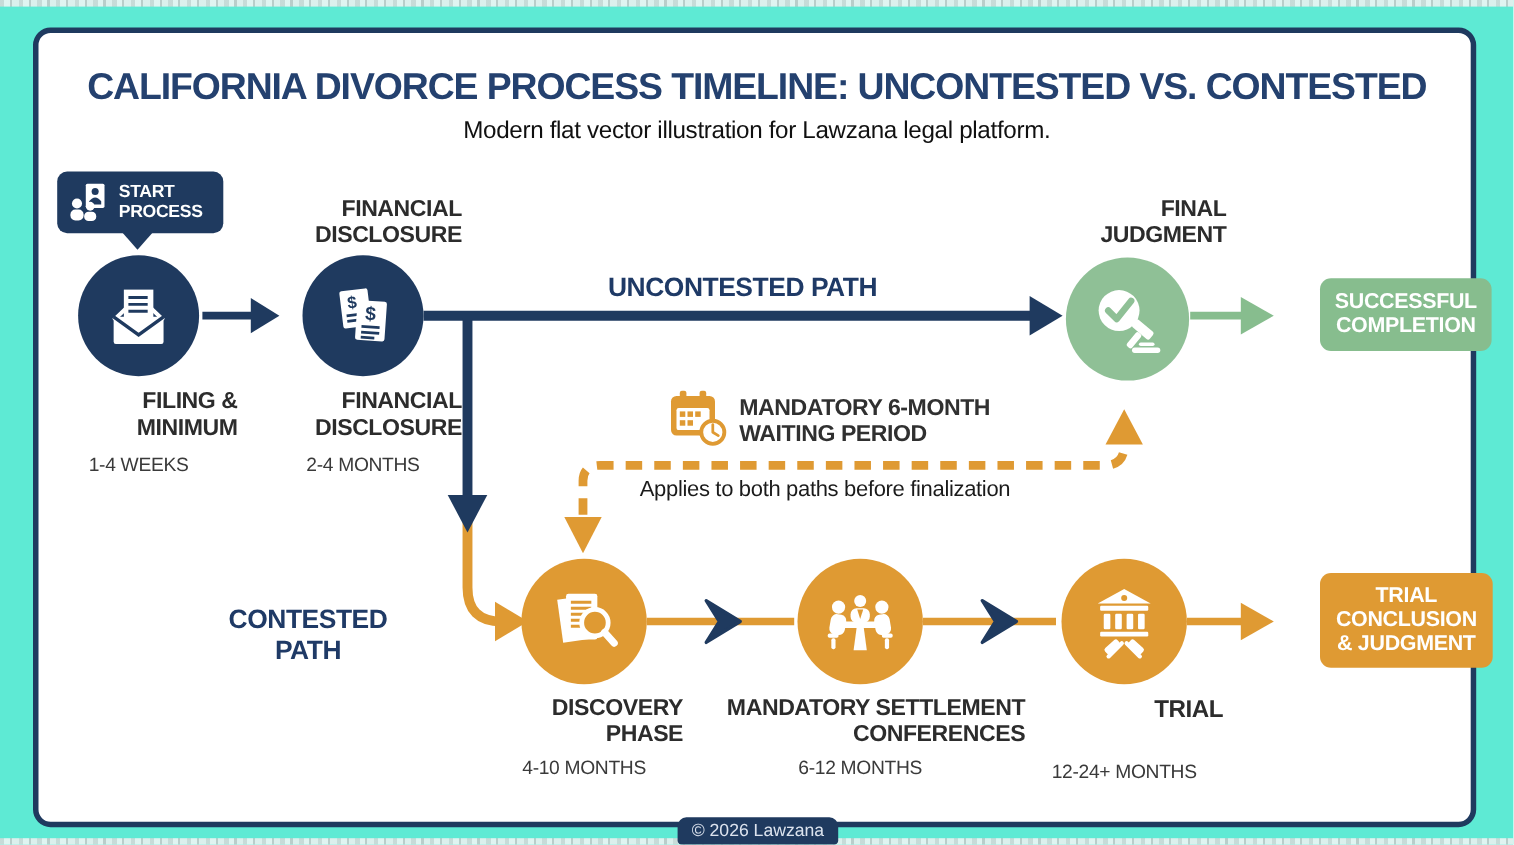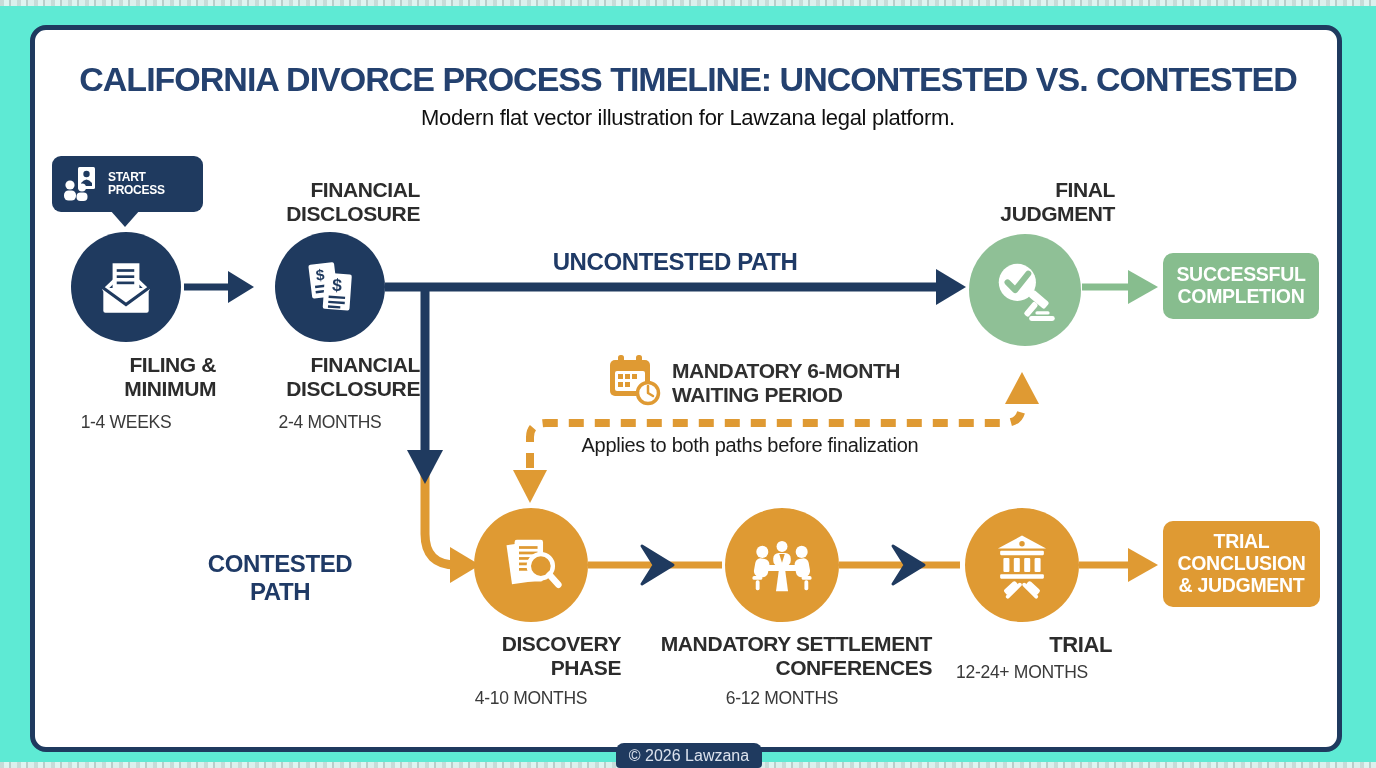--- a/index.html
+++ b/index.html
@@ -14,26 +14,26 @@
          letter-spacing:-1px;color:#24416F;}
   #subtitle{left:0;top:105px;width:1376px;text-align:center;font-size:22px;color:#101010;letter-spacing:-0.3px;}
   .circle{border-radius:50%;display:flex;align-items:center;justify-content:center;}
   .navy-bg{background:#1F3A5F;}
   .orange-bg{background:#DF9A33;}
   .green-bg{background:#8FC096;}
   .lbl{text-align:right;font-weight:bold;color:#2C2C2C;font-size:21px;line-height:1.14;letter-spacing:-0.4px;}
   .dur{text-align:center;color:#3A3A3A;font-size:17.5px;letter-spacing:-0.3px;}
   .pathlbl{font-weight:bold;font-size:24px;color:#1F3A66;letter-spacing:-0.4px;text-align:center;}
   .endbox{border-radius:10px;color:#ffffff;font-weight:bold;font-size:19.5px;line-height:1.12;
-          display:flex;flex-direction:column;align-items:center;justify-content:center;text-align:center;letter-spacing:-0.3px;}
+          display:flex;flex-direction:column;align-items:center;justify-content:center;text-align:center;letter-spacing:-0.3px;margin-left:37px;}
   #start-badge{left:52px;top:156px;width:151px;height:56px;background:#1F3A5F;border-radius:9px;
                display:flex;align-items:center;padding-left:8px;box-sizing:border-box;z-index:3;}
   #start-badge-tail{left:110px;top:210px;width:0;height:0;border-left:15px solid transparent;
                border-right:15px solid transparent;border-top:17px solid #1F3A5F;z-index:3;}
-  .badge-text{color:#ffffff;font-weight:bold;font-size:12px;line-height:1.1;letter-spacing:-0.3px;margin-left:6px;}
+  .badge-text{color:#ffffff;font-weight:bold;font-size:16px;line-height:1.1;letter-spacing:-0.3px;margin-left:6px;}
   #footer-badge{left:616px;top:743px;width:146px;height:25px;background:#1F3A5F;border-radius:8px 8px 4px 4px;
                display:flex;align-items:center;justify-content:center;color:#DCE3EE;font-size:16px;z-index:3;}
   #waiting-title{left:672px;top:359px;width:260px;font-weight:bold;font-size:21px;line-height:1.12;
                  color:#303030;letter-spacing:-0.4px;text-align:left;}
   #waiting-note{left:540px;top:434px;width:420px;font-size:20px;color:#1B1B1B;text-align:center;letter-spacing:-0.3px;}
   svg{display:block;}
   .z1{z-index:1;} .z2{z-index:2;}
 </style>
 </head>
 <body>
@@ -259,21 +259,21 @@
           <rect x="15" y="50" width="14" height="6" rx="2" fill="#ffffff"></rect>
         </g>
       <line x1="19" y1="61" x2="30" y2="50" stroke="#ffffff" stroke-width="3.5" stroke-linecap="round"></line>
       <g transform="rotate(42 42 53)">
           <rect x="35" y="50" width="14" height="6" rx="2" fill="#ffffff"></rect>
         </g>
       <line x1="45" y1="61" x2="34" y2="50" stroke="#ffffff" stroke-width="3.5" stroke-linecap="round"></line>
     </svg>
   </div>
   <div class="abs z2 lbl" style="left:932px;top:632px;width:180px;font-size:22px;">TRIAL</div>
-  <div class="abs z2 dur" style="left:932px;top:662px;width:180px;text-align:center;">12-24+ MONTHS</div>
+  <div class="abs z2 dur" style="left:932px;top:691px;width:180px;text-align:center;">12-24+ MONTHS</div>
 
   <div class="abs z2 endbox" style="left:1163px;top:521px;width:157px;height:86px;background:#DF9A33;">
     <div>TRIAL</div>
     <div>CONCLUSION</div>
     <div>&amp; JUDGMENT</div>
   </div>
 
   <div class="abs" id="footer-badge">© 2026 Lawzana</div>
 
 </div>

